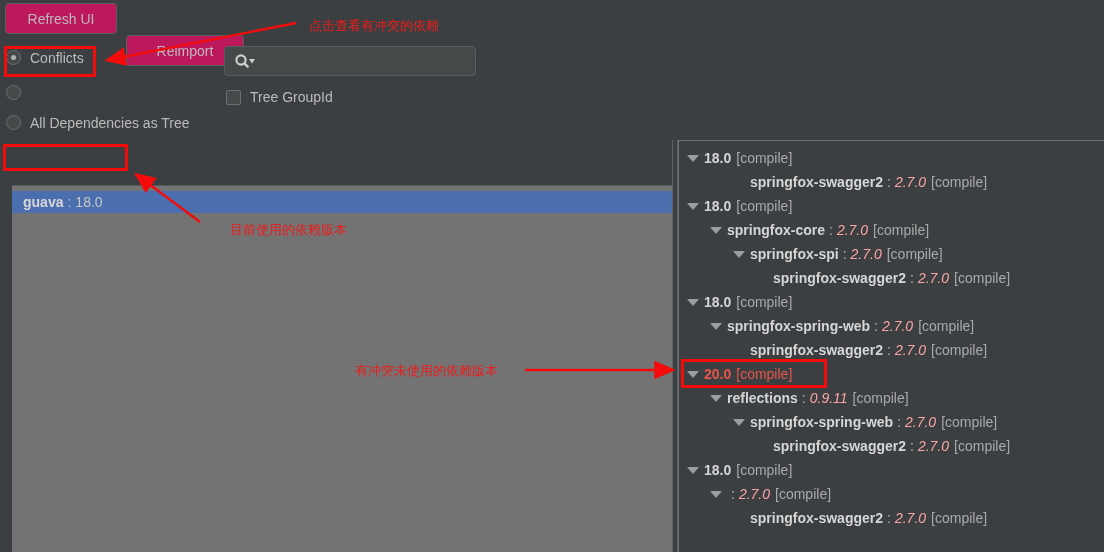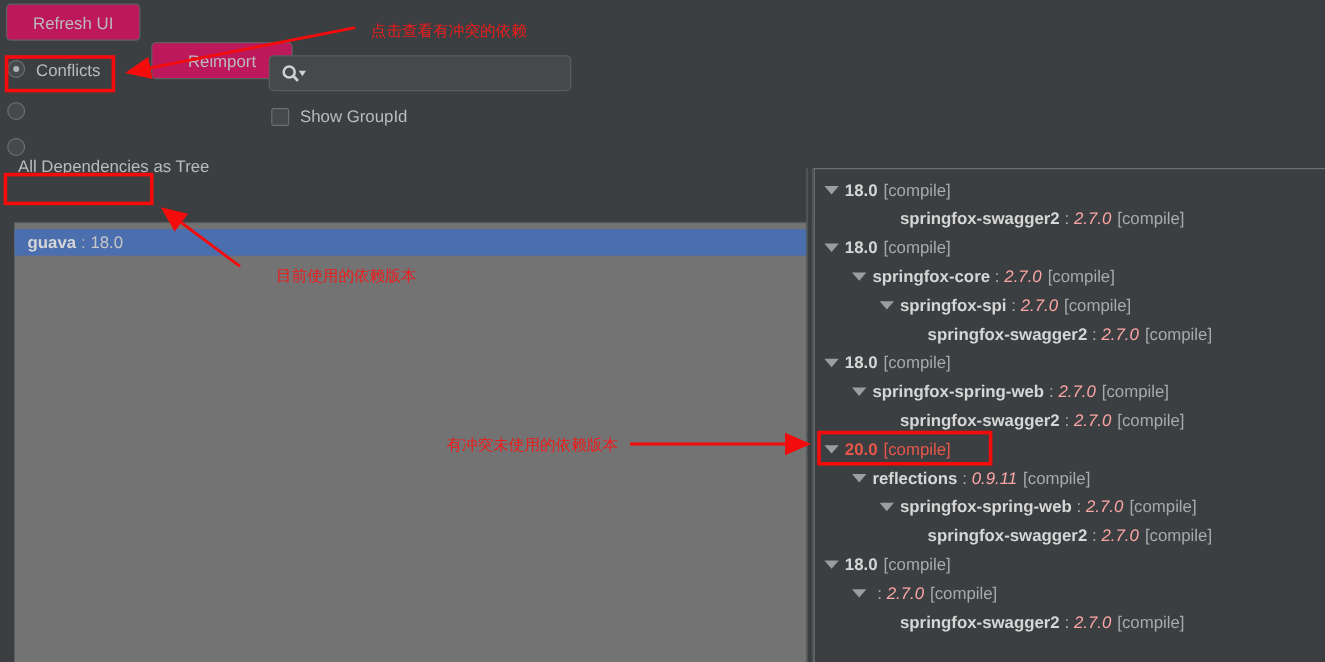--- a/index.html
+++ b/index.html
@@ -23,21 +23,21 @@
     color:#bbbbbb;
     font-size:14px;
     display:flex;align-items:center;justify-content:center;
   }
   #btn-refresh{left:5px;top:3px;width:110px;height:29px;}
   #btn-reimport{left:126px;top:3px;width:116px;height:29px;margin-top:32px;}
 
   .radio-row{position:absolute;display:flex;align-items:flex-start;height:22px;}
   #radio-conflicts{left:6px;top:50px;}
   #radio-list{left:6px;top:85px;}
-  #radio-tree{left:6px;top:115px;flex-direction:column;}
+  #radio-tree{left:6px;top:115px;}
   .radio-dot{
     width:15px;height:15px;border-radius:50%;
     border:1px solid #6b6f71;background:#45494a;
     box-sizing:border-box;position:relative;flex:0 0 auto;
   }
   .radio-dot.on::after{
     content:"";position:absolute;left:4px;top:4px;
     width:5px;height:5px;border-radius:50%;background:#aeb2b4;
   }
   .radio-label{margin-left:9px;font-size:14px;color:#bbbbbb;white-space:nowrap;}
@@ -140,21 +140,21 @@
           <circle cx="7" cy="7" r="4.6" fill="none" stroke="#cfd2d3" stroke-width="2.1"></circle>
           <line x1="10.4" y1="10.4" x2="13.6" y2="13.6" stroke="#cfd2d3" stroke-width="2.4" stroke-linecap="round"></line>
           <polygon points="15,6 21,6 18,10.5" fill="#cfd2d3"></polygon>
         </svg>
       </span>
       <input type="text" style="background: transparent; border: 0px; outline: 0px; color: rgb(187, 187, 187); font-size: 13px; width: 200px; font-family: inherit;" placeholder="">
     </div>
 
     <div id="chk-groupid">
       <span class="chk-sq"></span>
-      <span class="chk-label">Show GroupId</span>
+      <span class="chk-label">Tree GroupId</span>
     </div>
   </div>
 
   <div id="left-panel">
     <div id="list-row-selected">
       <span class="art">guava</span>
       <span class="sep">:</span>
       <span class="ver">18.0</span>
     </div>
   </div>
@@ -276,16 +276,16 @@
       <line x1="200" y1="222" x2="137" y2="175" stroke="#f40c0c" stroke-width="2.4" marker-end="url(#ah)"></line>
       <line x1="525" y1="370" x2="672" y2="370" stroke="#f40c0c" stroke-width="2.4" marker-end="url(#ah)"></line>
     </svg>
 
     <div class="anno-box" style="left:4px;top:46px;width:92px;height:31px;"></div>
     <div class="anno-box" style="left:3px;top:144px;width:125px;height:27px;"></div>
     <div class="anno-box" style="left:681px;top:359px;width:146px;height:29px;"></div>
 
     <div class="anno-text" style="left:309px;top:17px;">点击查看有冲突的依赖</div>
     <div class="anno-text" style="left:201px;top:221px;margin-left:29px;">目前使用的依赖版本</div>
-    <div class="anno-text" style="left:372px;top:362px;">有冲突未使用的依赖版本</div>
+    <div class="anno-text" style="left:355px;top:362px;">有冲突未使用的依赖版本</div>
   </div>
 
 </div>
 
 </body></html>

